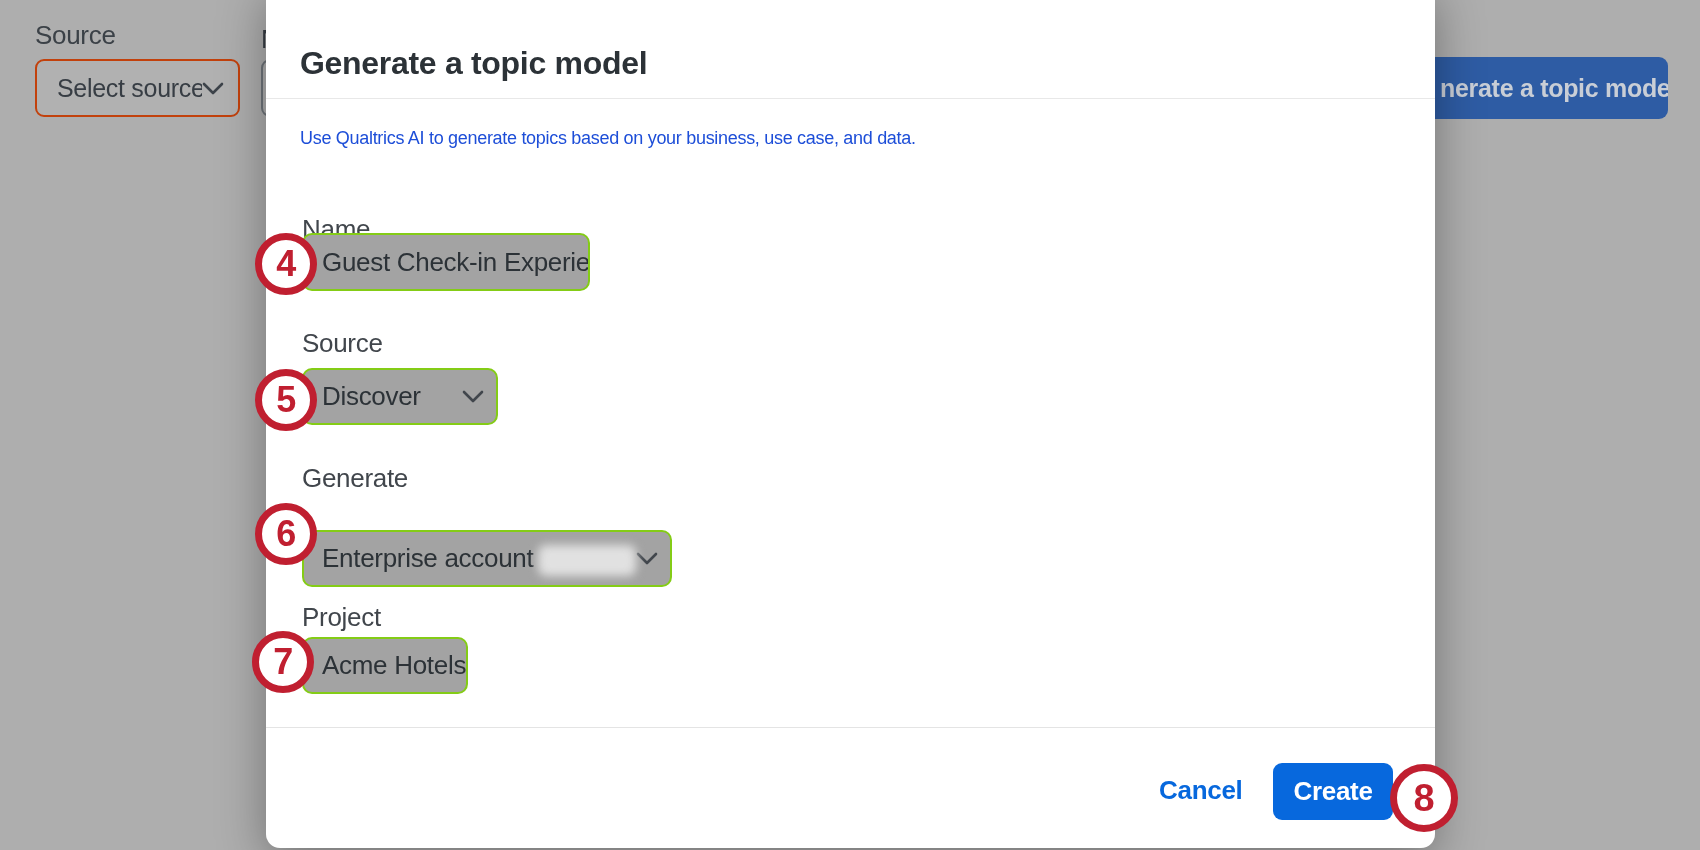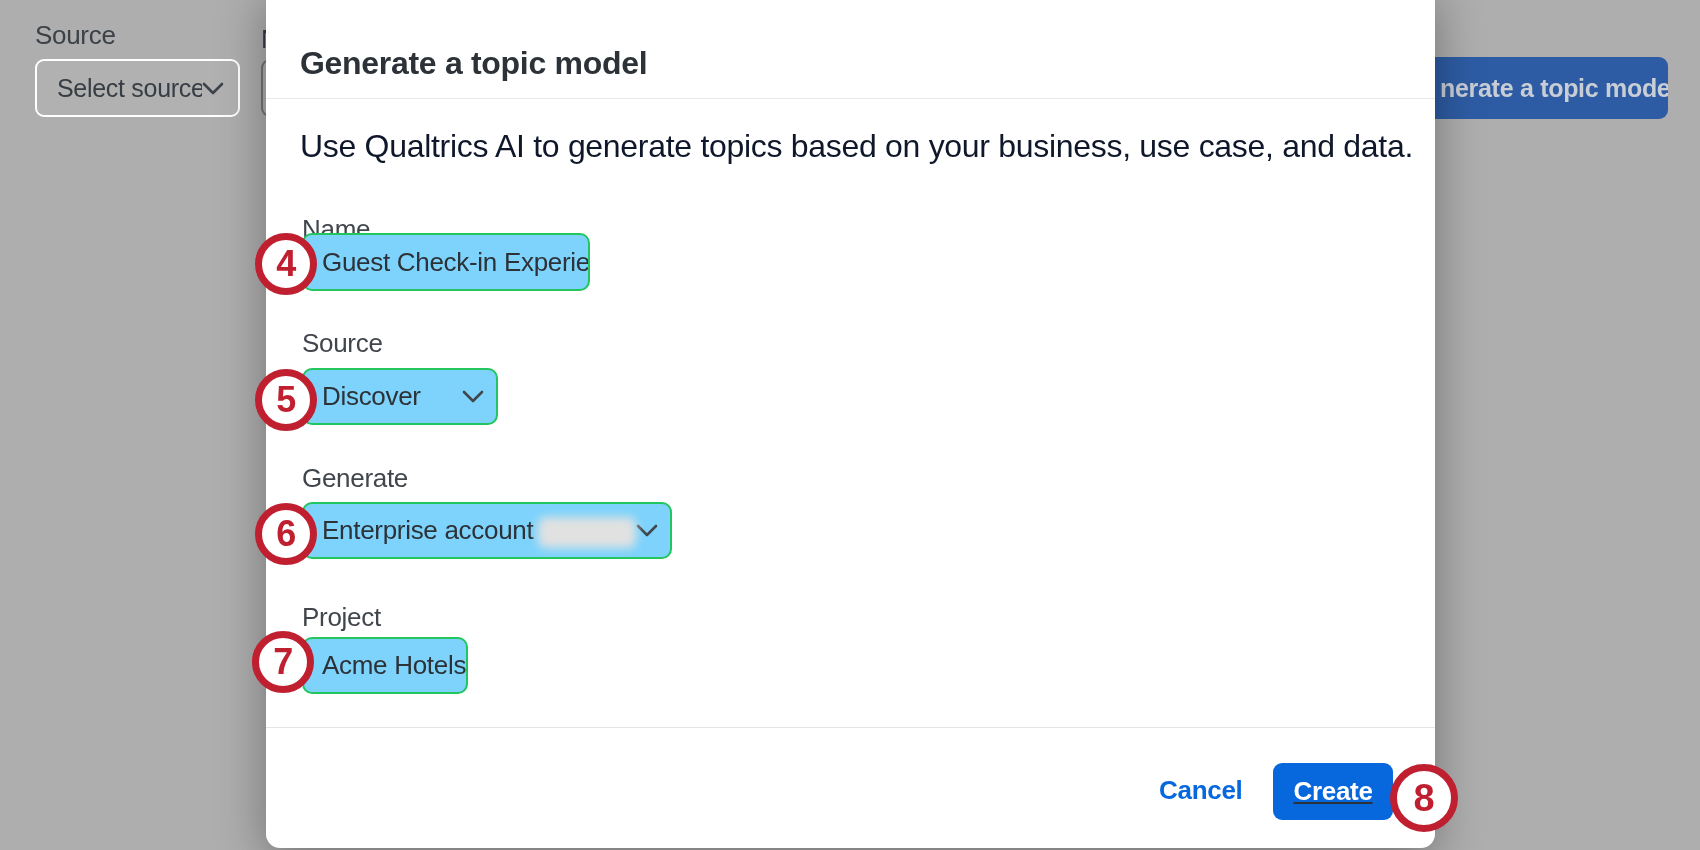--- a/index.html
+++ b/index.html
@@ -6,21 +6,21 @@
   .viewport{
     position:relative;width:1700px;height:850px;overflow:hidden;
     background:#aeaeae;
     font-family:"Liberation Sans","DejaVu Sans",sans-serif;
     letter-spacing:-0.3px;color:#2d3339;padding-left:8px;
   }
   
   .bg-label{position:absolute;left:35px;top:20px;font-size:26px;color:#3b4147;}
   .bg-select{
     position:absolute;left:35px;top:59px;width:205px;height:58px;box-sizing:border-box;
-    border:2px solid #ffffff;border-radius:9px;background:#b1b1b1;
+    border:2px solid #c2410c;border-radius:9px;background:#b1b1b1;
     display:flex;align-items:center;justify-content:space-between;
     padding:0 14px 0 20px;
   }
   .bg-select .val{font-size:25px;color:#373d44;white-space:nowrap;overflow:hidden;}
   .bg-field-letter{position:absolute;left:261px;top:24px;font-size:26px;color:#373d44;}
   .bg-field-box{
     position:absolute;left:261px;top:59px;width:44px;height:58px;box-sizing:border-box;
     border:2px solid #6e747a;border-radius:9px;background:#b1b1b1;
   }
   .bg-topic-btn{
@@ -30,51 +30,51 @@
   }
   .bg-topic-btn span{font-size:25px;font-weight:600;color:#c9ced6;white-space:nowrap;}
   
   .modal{
     position:absolute;left:266px;top:-16px;width:1169px;height:864px;
     background:#ffffff;border-radius:14px;
     box-shadow:0 12px 48px rgba(0,0,0,0.35);
   }
   .m-title{position:absolute;left:34px;top:44px;font-size:32px;font-weight:600;color:#2c3237;margin-top:17px;}
   .m-divider-top{position:absolute;left:0;top:114px;width:100%;height:1px;background:#e8e8e8;}
-  .m-desc{position:absolute;left:34px;top:144px;font-size:32px;color:#0f172a;white-space:nowrap;}
+  .m-desc{position:absolute;left:34px;top:144px;font-size:18px;color:#1d4ed8;white-space:nowrap;}
   .f-label{position:absolute;left:36px;font-size:26px;color:#41464c;}
   .f-label.name{top:213px;margin-top:17px;}
   .f-label.source{top:344px;}
   .f-label.workspace{top:479px;}
   .f-label.project{top:618px;}
   .field{
     position:absolute;left:36px;box-sizing:border-box;
-    background:#7dd3fc;border:2px solid #22c55e;border-radius:10px;
+    background:#a3a3a3;border:2px solid #84cc16;border-radius:10px;
     display:flex;align-items:center;justify-content:space-between;
     padding:0 12px 0 18px;overflow:hidden;cursor:pointer;
   }
   .field .val{font-size:26px;color:#2c3237;white-space:nowrap;}
   .field.name-input{top:249px;width:288px;height:58px;padding-right:6px;cursor:text;}
   .field.source-select{top:384px;width:196px;height:57px;gap:28px;}
-  .field.workspace-select{top:518px;width:370px;height:57px;gap:12px;}
+  .field.workspace-select{top:546px;width:370px;height:57px;gap:12px;}
   .field.project-select{top:653px;width:166px;height:57px;}
   .chevron{flex:none;display:block;}
   .redacted{
     position:absolute;left:234px;top:13px;width:98px;height:31px;
     background:#e1e1e1;border-radius:8px;filter:blur(5px);
   }
   .m-divider-bottom{position:absolute;left:0;top:743px;width:100%;height:1px;background:#e4e4e4;}
   .cancel-link{
     position:absolute;left:893px;top:778px;height:57px;display:flex;align-items:center;
     font-size:26px;font-weight:600;color:#0768dd;cursor:pointer;
   }
   .create-btn{
     position:absolute;left:1007px;top:779px;width:120px;height:57px;box-sizing:border-box;
     background:#0768dd;border:none;border-radius:9px;
-    display:flex;align-items:center;justify-content:center;cursor:pointer;text-decoration:underline;
+    display:flex;align-items:center;justify-content:center;cursor:pointer;
   }
   .create-btn span{font-size:26px;font-weight:600;color:#ffffff;letter-spacing:-0.3px;}
   
   .ann{
     position:absolute;width:48px;height:48px;border:7px solid #c01f30;border-radius:50%;
     background:#ffffff;display:flex;align-items:center;justify-content:center;
     font-size:36px;font-weight:600;color:#c01f30;z-index:5;
   }
   .ann.s4{left:-11px;top:249px;}
   .ann.s5{left:-11px;top:385px;}

